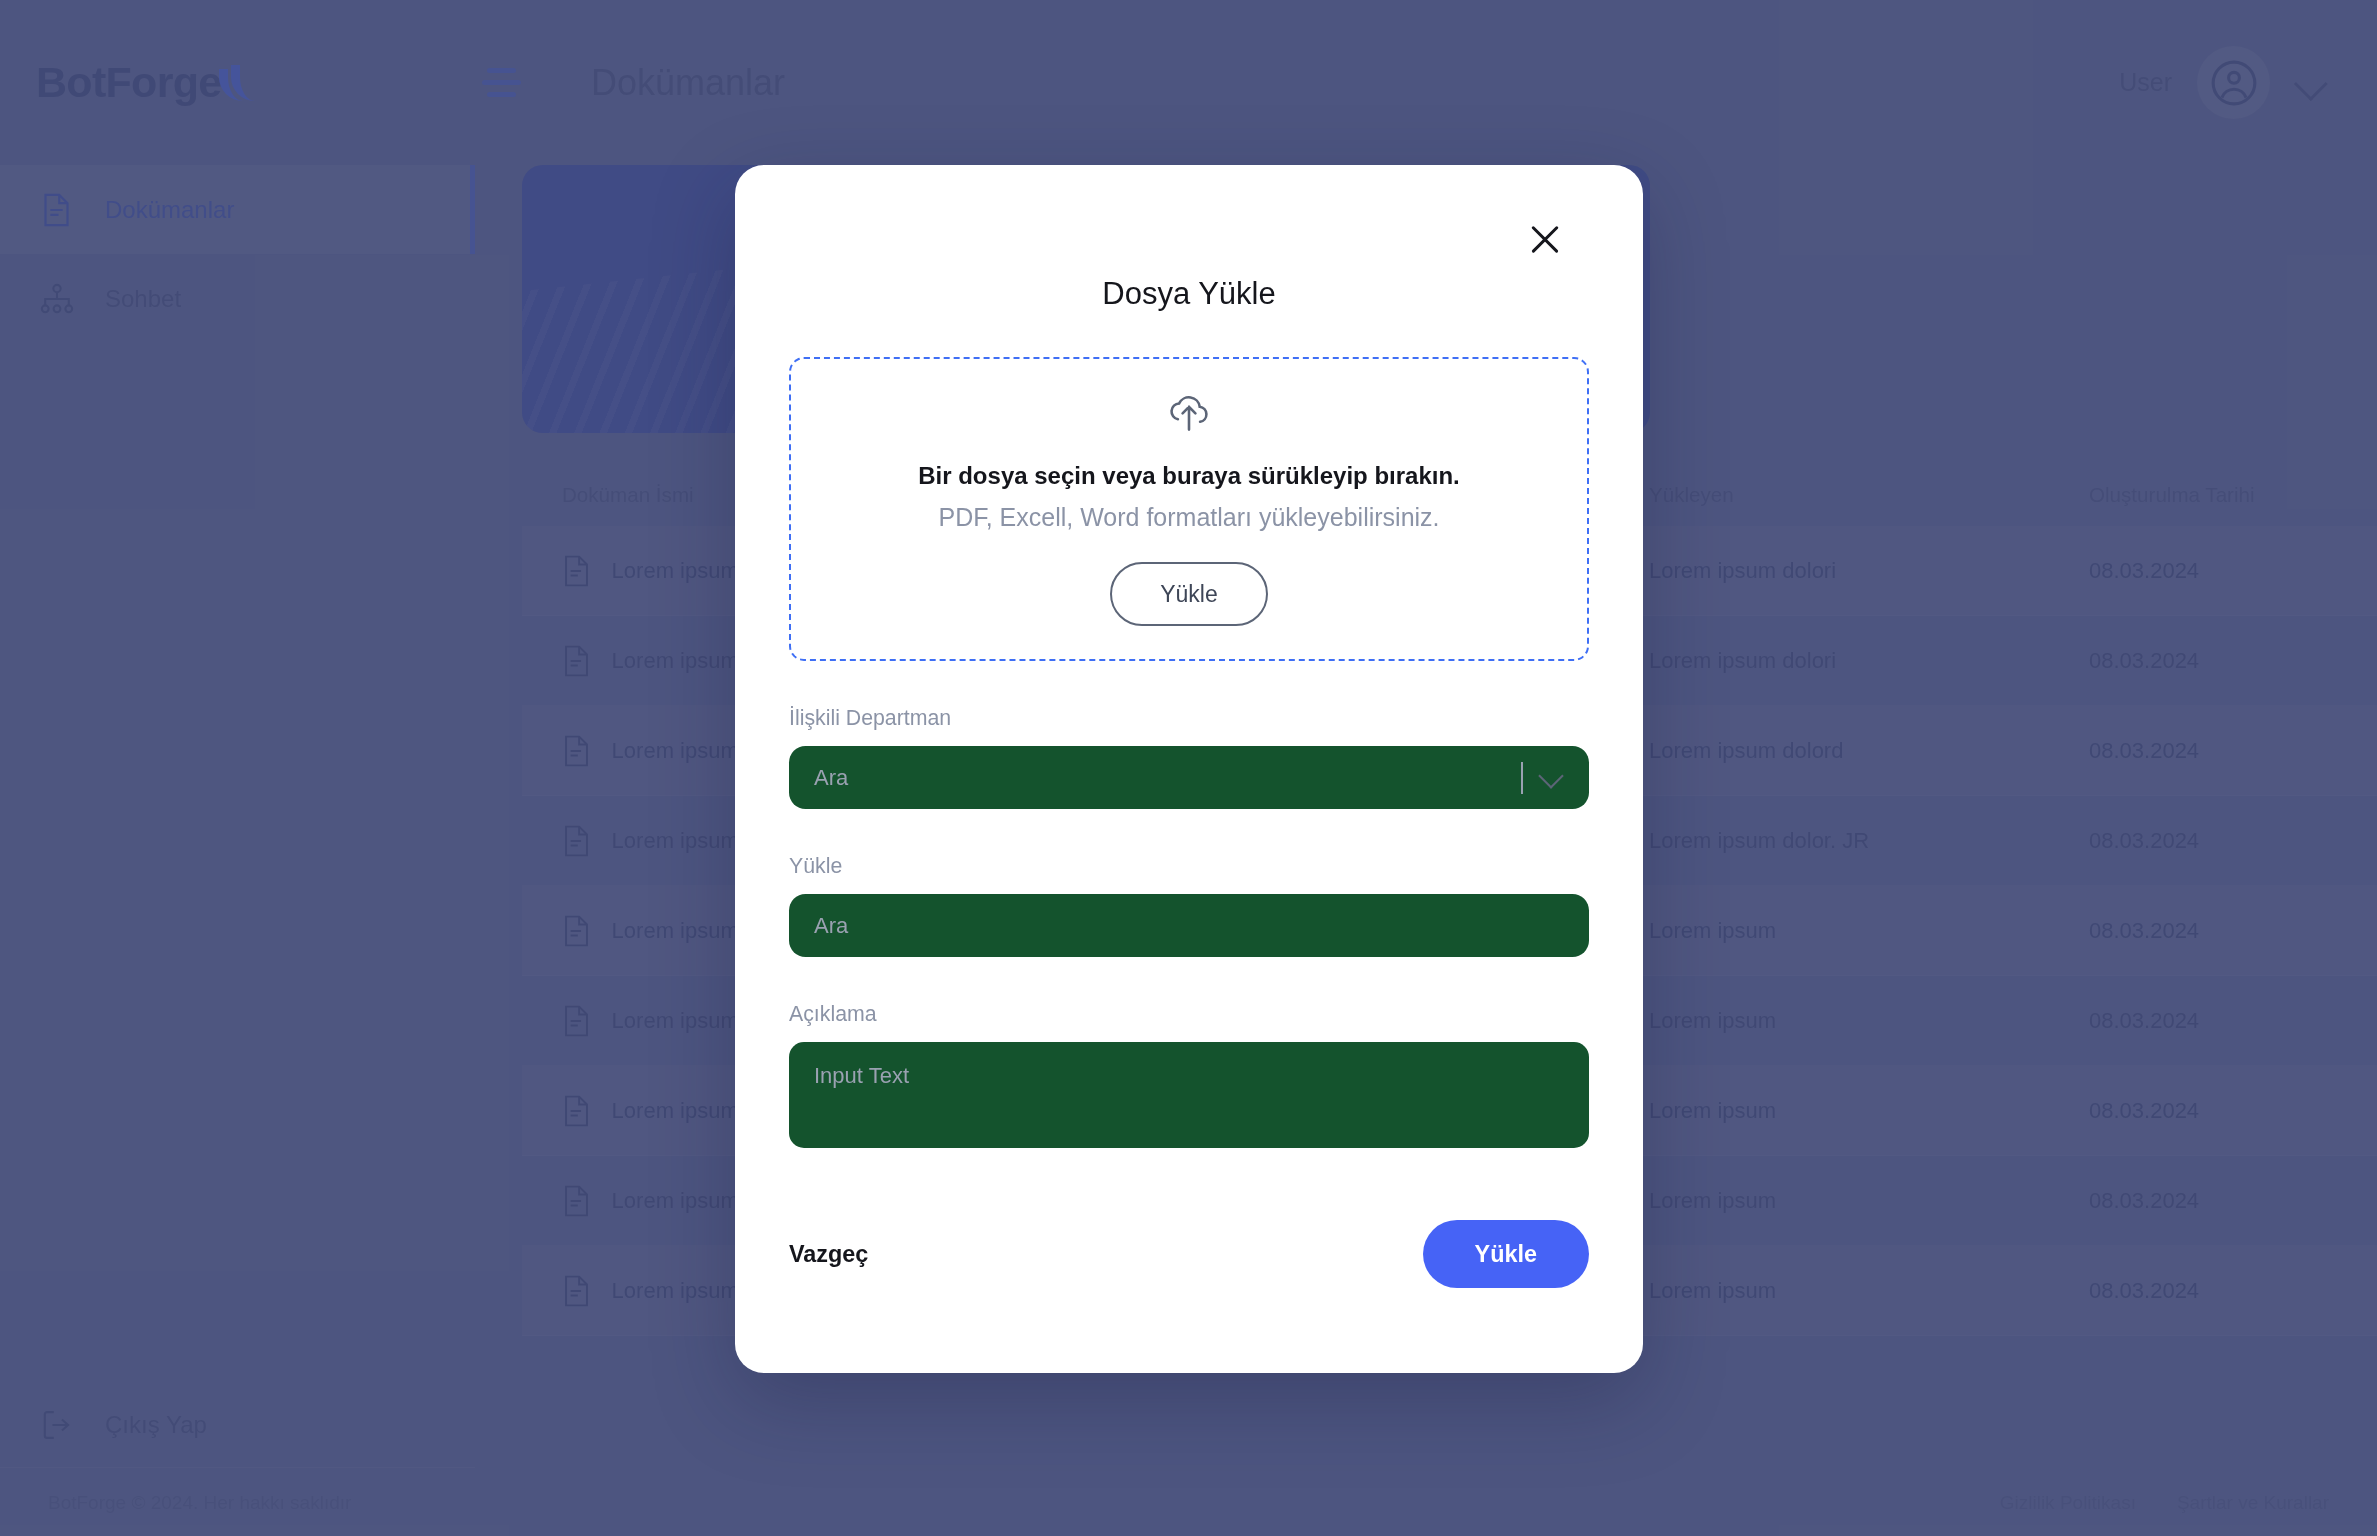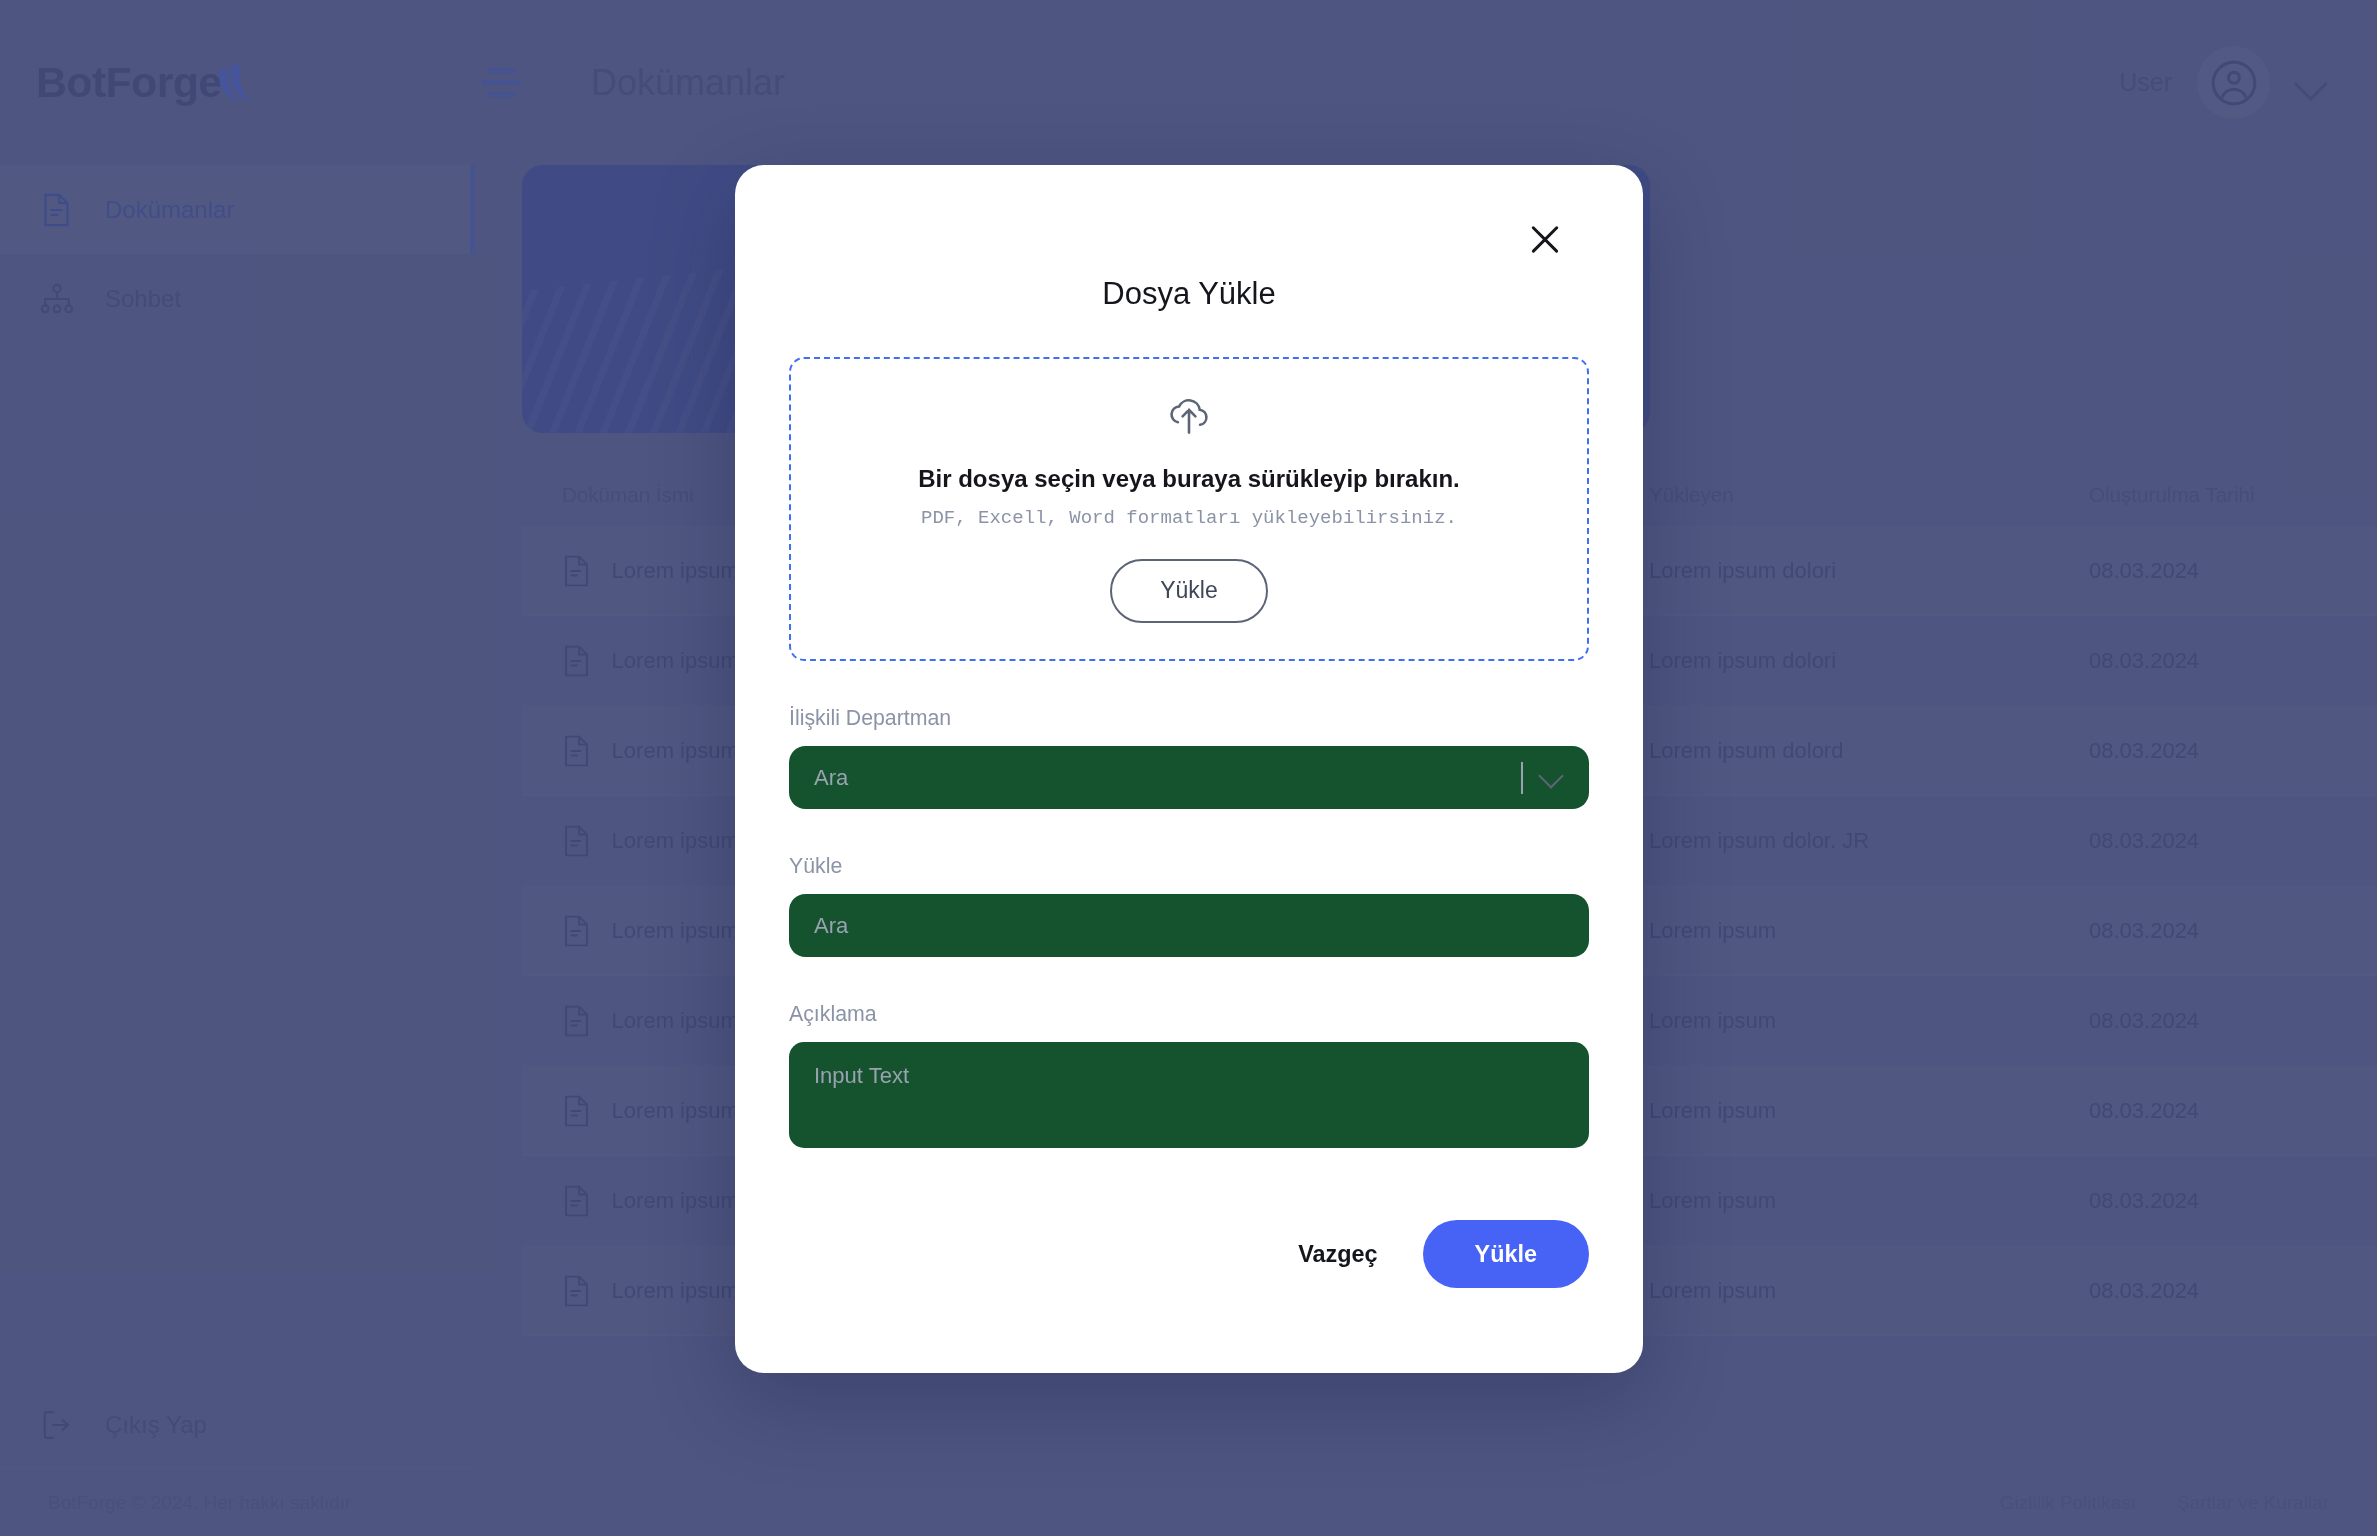--- a/index.html
+++ b/index.html
@@ -175,21 +175,21 @@
   }
 
   .dropzone {
     margin-top: 45px; height: 304px;
     border: 2.1px dashed #3f6ff5; border-radius: 15px;
     display: flex; flex-direction: column;
     align-items: center; justify-content: center;
   }
   .dz-icon { width: 52px; height: 44px; margin-bottom: 26px; }
   .dz-title { font-size: 24px; color: #15161c; font-weight: 700; }
-  .dz-sub { font-size: 19px; color: #8b93a6; margin-top: 13.8px; font-family: Liberation Mono, monospace; }
+  .dz-sub { font-size: 25px; color: #8b93a6; margin-top: 13.8px; }
   .dz-btn {
     margin-top: 30px; padding: 16.5px 48px;
     border: 2.1px solid #5c6577; border-radius: 69px;
     background: #fff; color: #3e4657; font-size: 23px;
     font-family: inherit; cursor: pointer;
   }
 
   .field { margin-top: 45px; }
   .field-label { font-size: 21.3px; color: #8b93a6; margin-bottom: 15px; }
   .field-box {
@@ -202,21 +202,21 @@
   .sel-divider { width: 2.1px; height: 32px; background: #9aa1b1; display: block; }
   .sel-chev { width: 23.4px; height: 23.4px; position: relative; }
   .sel-chev::after {
     content: ""; position: absolute; left: 1.4px; top: 1.4px;
     width: 16px; height: 16px;
     border-right: 2.8px solid #5c6577; border-bottom: 2.8px solid #5c6577;
     transform: rotate(45deg);
   }
 
   .modal-actions {
-    display: flex; align-items: center; justify-content: flex-end;
+    display: flex; align-items: center; justify-content: space-between;
     gap: 45px; margin-top: 72px;
   }
   .btn-cancel {
     background: none; border: none; font-family: inherit;
     font-size: 23.4px; font-weight: 700; color: #15161c; cursor: pointer;
   }
   .btn-submit {
     background: #4663f6; color: #fff; border: none; border-radius: 69px;
     padding: 20.6px 52px; font-size: 23.4px; font-family: inherit;
     font-weight: 700; cursor: pointer;

